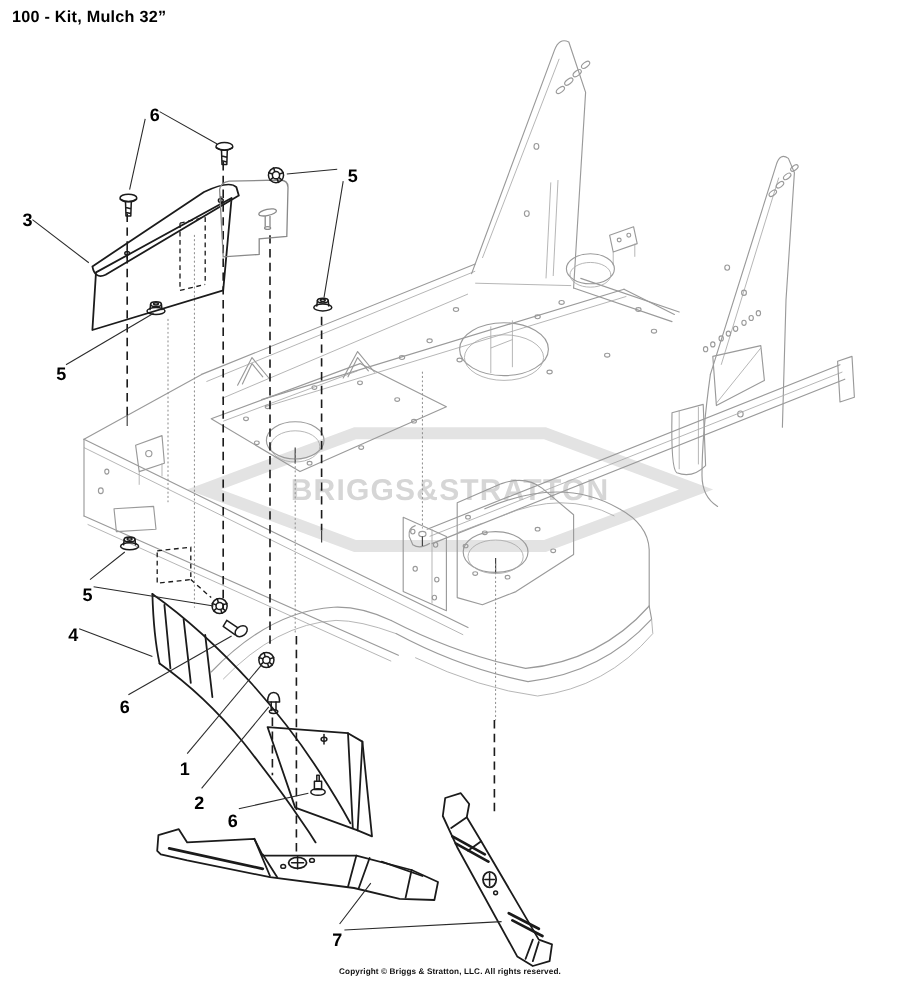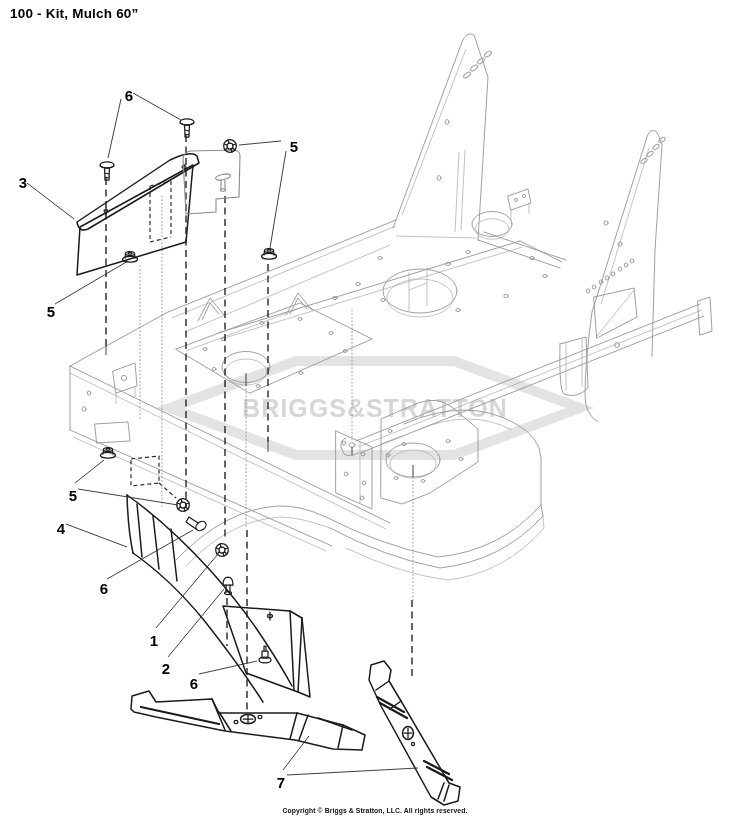--- a/index.html
+++ b/index.html
@@ -28,21 +28,21 @@
   .fdot{stroke:#8c8c8c;stroke-width:.85;fill:none;stroke-dasharray:1 2.6;stroke-linecap:round;}
   .tick{stroke:#444;stroke-width:1;fill:none;}
   .callout{font-family:"Liberation Sans",sans-serif;font-size:15px;font-weight:bold;fill:#000;text-anchor:middle;}
   .wm-text{font-family:"Liberation Sans",sans-serif;font-size:25px;font-weight:bold;fill:#d6d6d6;letter-spacing:1px;text-anchor:middle;}
   .wm-shape{stroke:#e3e3e3;stroke-width:10;fill:none;}
 </style>
 </head>
 <body>
 
 <div class="stage">
-  <div class="title">100 - Kit, Mulch 60”</div>
+  <div class="title">100 - Kit, Mulch 32”</div>
 
   <svg width="750" height="820" viewBox="0 0 750 820">
 
     <g>
       <polygon class="wm-shape" points="170,408 296,361 454,361 580,408 454,455 296,455"></polygon>
       <text class="wm-text" x="375" y="417">BRIGGS&amp;STRATTON</text>
     </g>
 
     <g>
 

